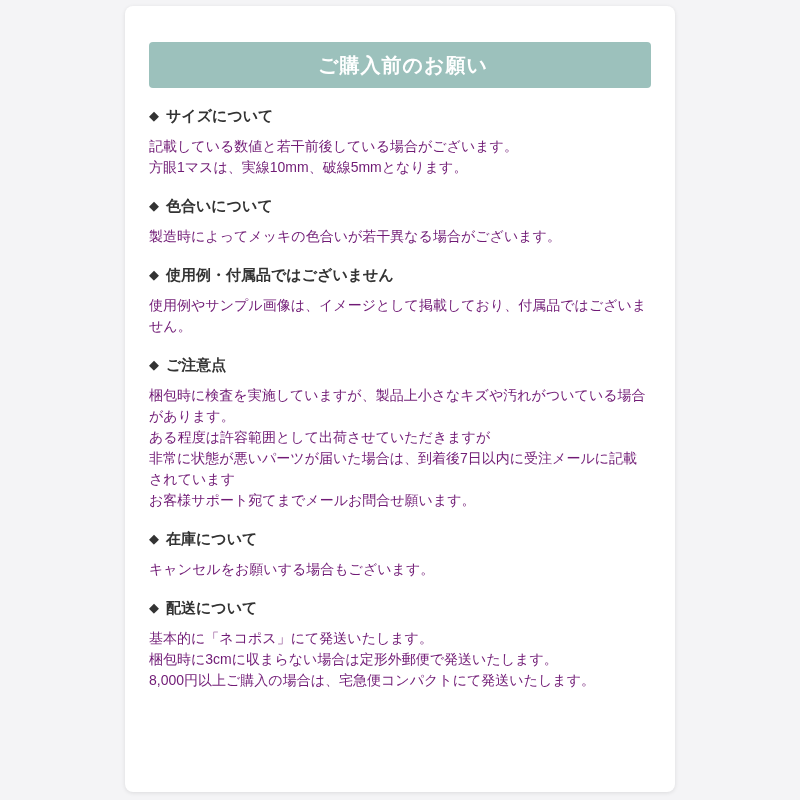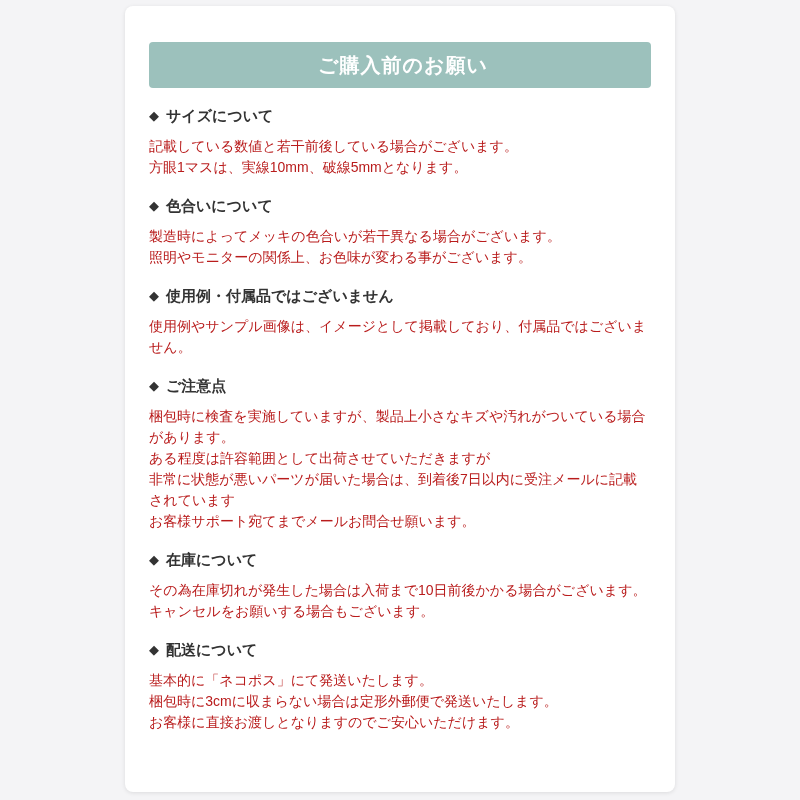--- a/index.html
+++ b/index.html
@@ -53,21 +53,21 @@
   }
   .diamond {
     font-size: 13px;
     margin-right: 7px;
     color: #333333;
   }
   .line {
     margin: 0;
     font-size: 14px;
     line-height: 21px;
-    color: #b91c1c;
+    color: #701a75;
   }
 </style>
 </head>
 <body>
 
 <div class="page">
   <div class="card">
 
     <div class="banner">
       <span class="banner-title">ご購入前のお願い</span>
@@ -81,21 +81,20 @@
       <p class="line">記載している数値と若干前後している場合がございます。</p>
       <p class="line">方眼1マスは、実線10mm、破線5mmとなります。</p>
     </section>
 
     <section class="sec">
       <h3 class="sec-h">
         <span class="diamond">◆</span>
         <span>色合いについて</span>
       </h3>
       <p class="line">製造時によってメッキの色合いが若干異なる場合がございます。</p>
-      <p class="line">照明やモニターの関係上、お色味が変わる事がございます。</p>
     </section>
 
     <section class="sec">
       <h3 class="sec-h">
         <span class="diamond">◆</span>
         <span>使用例・付属品ではございません</span>
       </h3>
       <p class="line">使用例やサンプル画像は、イメージとして掲載しており、付属品ではございません。</p>
     </section>
 
@@ -108,28 +107,27 @@
       <p class="line">ある程度は許容範囲として出荷させていただきますが</p>
       <p class="line">非常に状態が悪いパーツが届いた場合は、到着後7日以内に受注メールに記載されています</p>
       <p class="line">お客様サポート宛てまでメールお問合せ願います。</p>
     </section>
 
     <section class="sec">
       <h3 class="sec-h">
         <span class="diamond">◆</span>
         <span>在庫について</span>
       </h3>
-      <p class="line">その為在庫切れが発生した場合は入荷まで10日前後かかる場合がございます。</p>
       <p class="line">キャンセルをお願いする場合もございます。</p>
     </section>
 
     <section class="sec">
       <h3 class="sec-h">
         <span class="diamond">◆</span>
         <span>配送について</span>
       </h3>
       <p class="line">基本的に「ネコポス」にて発送いたします。</p>
       <p class="line">梱包時に3cmに収まらない場合は定形外郵便で発送いたします。</p>
-      <p class="line">お客様に直接お渡しとなりますのでご安心いただけます。</p>
+      <p class="line">8,000円以上ご購入の場合は、宅急便コンパクトにて発送いたします。</p>
     </section>
 
   </div>
 </div>
 
 </body></html>

